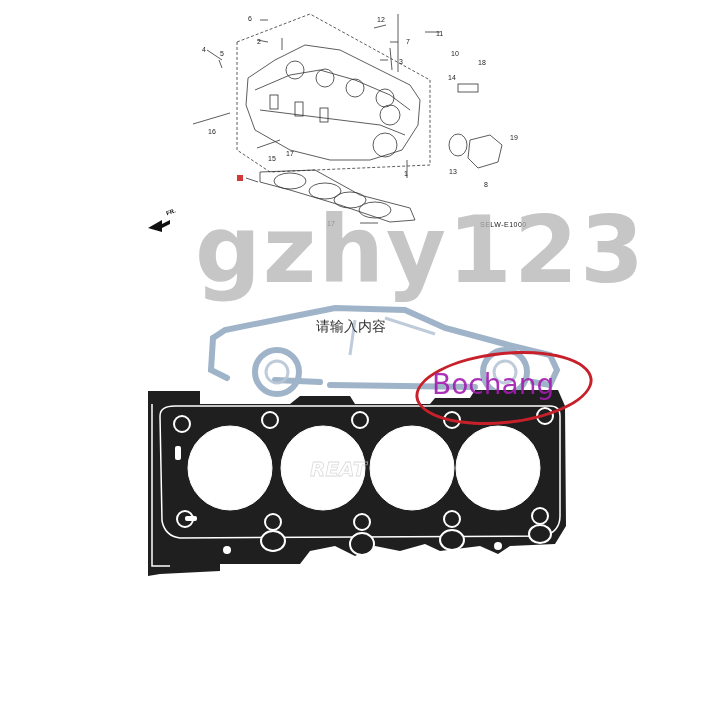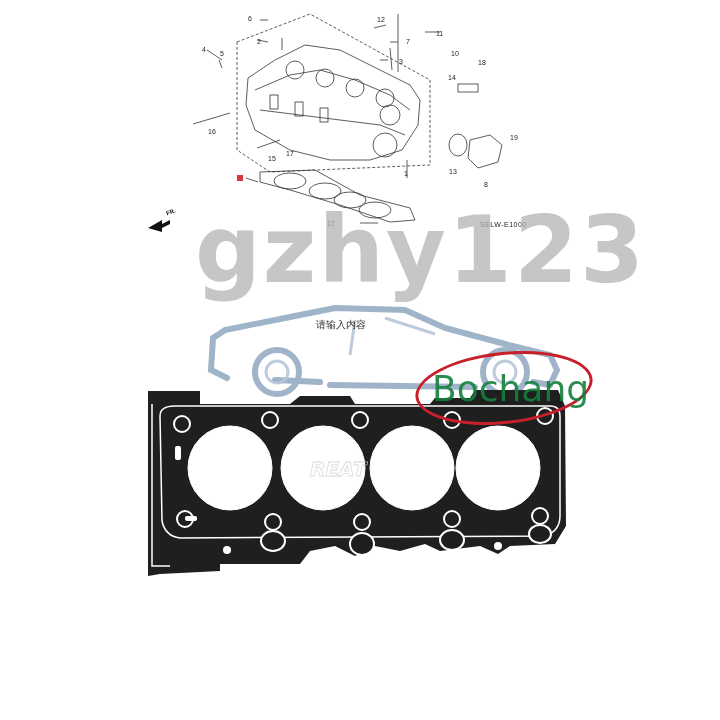--- a/index.html
+++ b/index.html
@@ -3,23 +3,23 @@
 <meta charset="utf-8">
 <style>
   html,body{margin:0;padding:0;background:#fff;}
   body{width:720px;height:720px;position:relative;overflow:hidden;font-family:"Liberation Sans",sans-serif;}
   .abs{position:absolute;}
   .diagram{left:140px;top:0;width:440px;height:240px;}
   .callout{font-size:7px;color:#222;position:absolute;font-family:"Liberation Sans",sans-serif;}
   .partcode{left:480px;top:221px;font-size:7px;color:#222;letter-spacing:0.5px;font-family:"Liberation Sans",sans-serif;}
   .watermark{left:195px;top:205px;font-size:92px;font-weight:bold;color:#b3b3b3;opacity:0.75;letter-spacing:2px;font-family:"DejaVu Sans",sans-serif;line-height:1;}
   .car{left:205px;top:300px;width:360px;height:110px;}
-  .input-placeholder{left:316px;top:318px;font-size:10px;color:#333;font-family:"DejaVu Sans",sans-serif;}
+  .input-placeholder{left:316px;top:318px;font-size:14px;color:#333;font-family:"DejaVu Sans",sans-serif;}
   .brand-oval{left:415px;top:352px;width:178px;height:72px;border:3px solid #c8202a;border-radius:50%;box-sizing:border-box;transform:rotate(-6deg);}
-  .brand-text{left:432px;top:368px;font-size:36px;color:#15803d;font-family:"DejaVu Sans",sans-serif;opacity:0.9;}
+  .brand-text{left:432px;top:368px;font-size:28px;color:#a21caf;font-family:"DejaVu Sans",sans-serif;opacity:0.9;}
   .gasket{left:140px;top:376px;width:440px;height:220px;}
   .fr-label{left:166px;top:209px;font-size:6px;font-weight:bold;color:#111;transform:rotate(-20deg);}
 </style>
 </head>
 <body>
 
 <div class="abs diagram">
   <svg width="440" height="240" viewBox="0 0 440 240">
     <g fill="none" stroke="#333" stroke-width="0.8">
 

